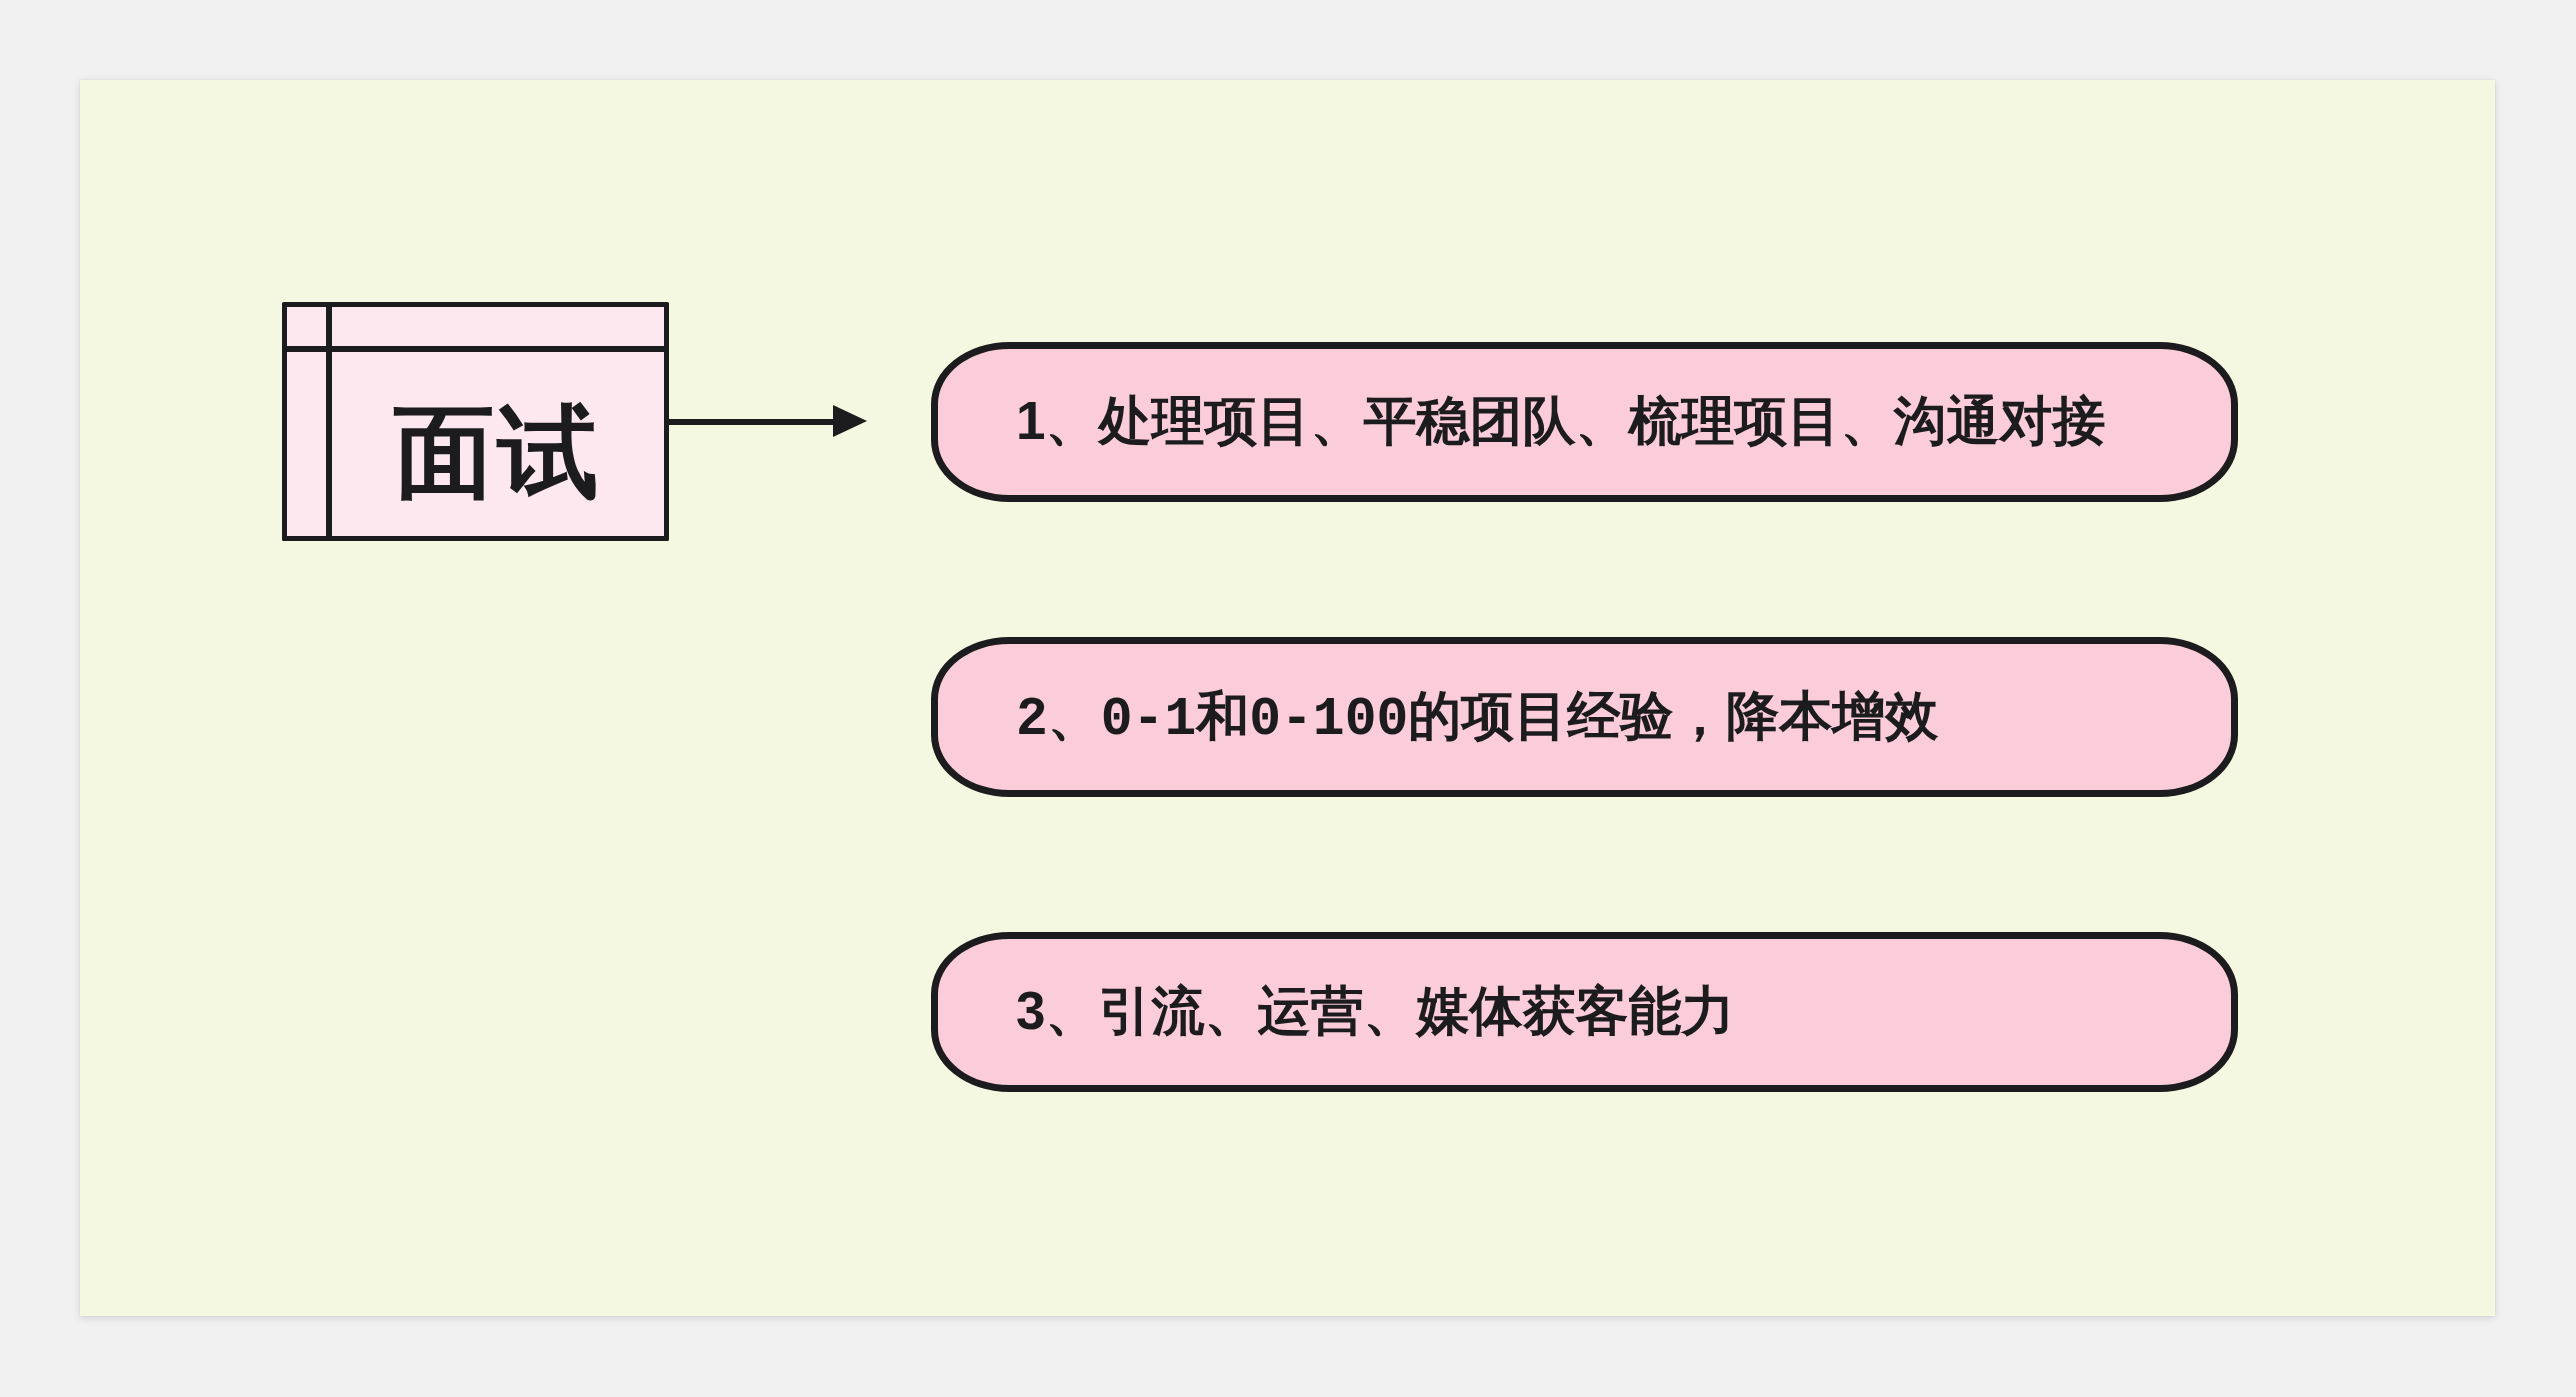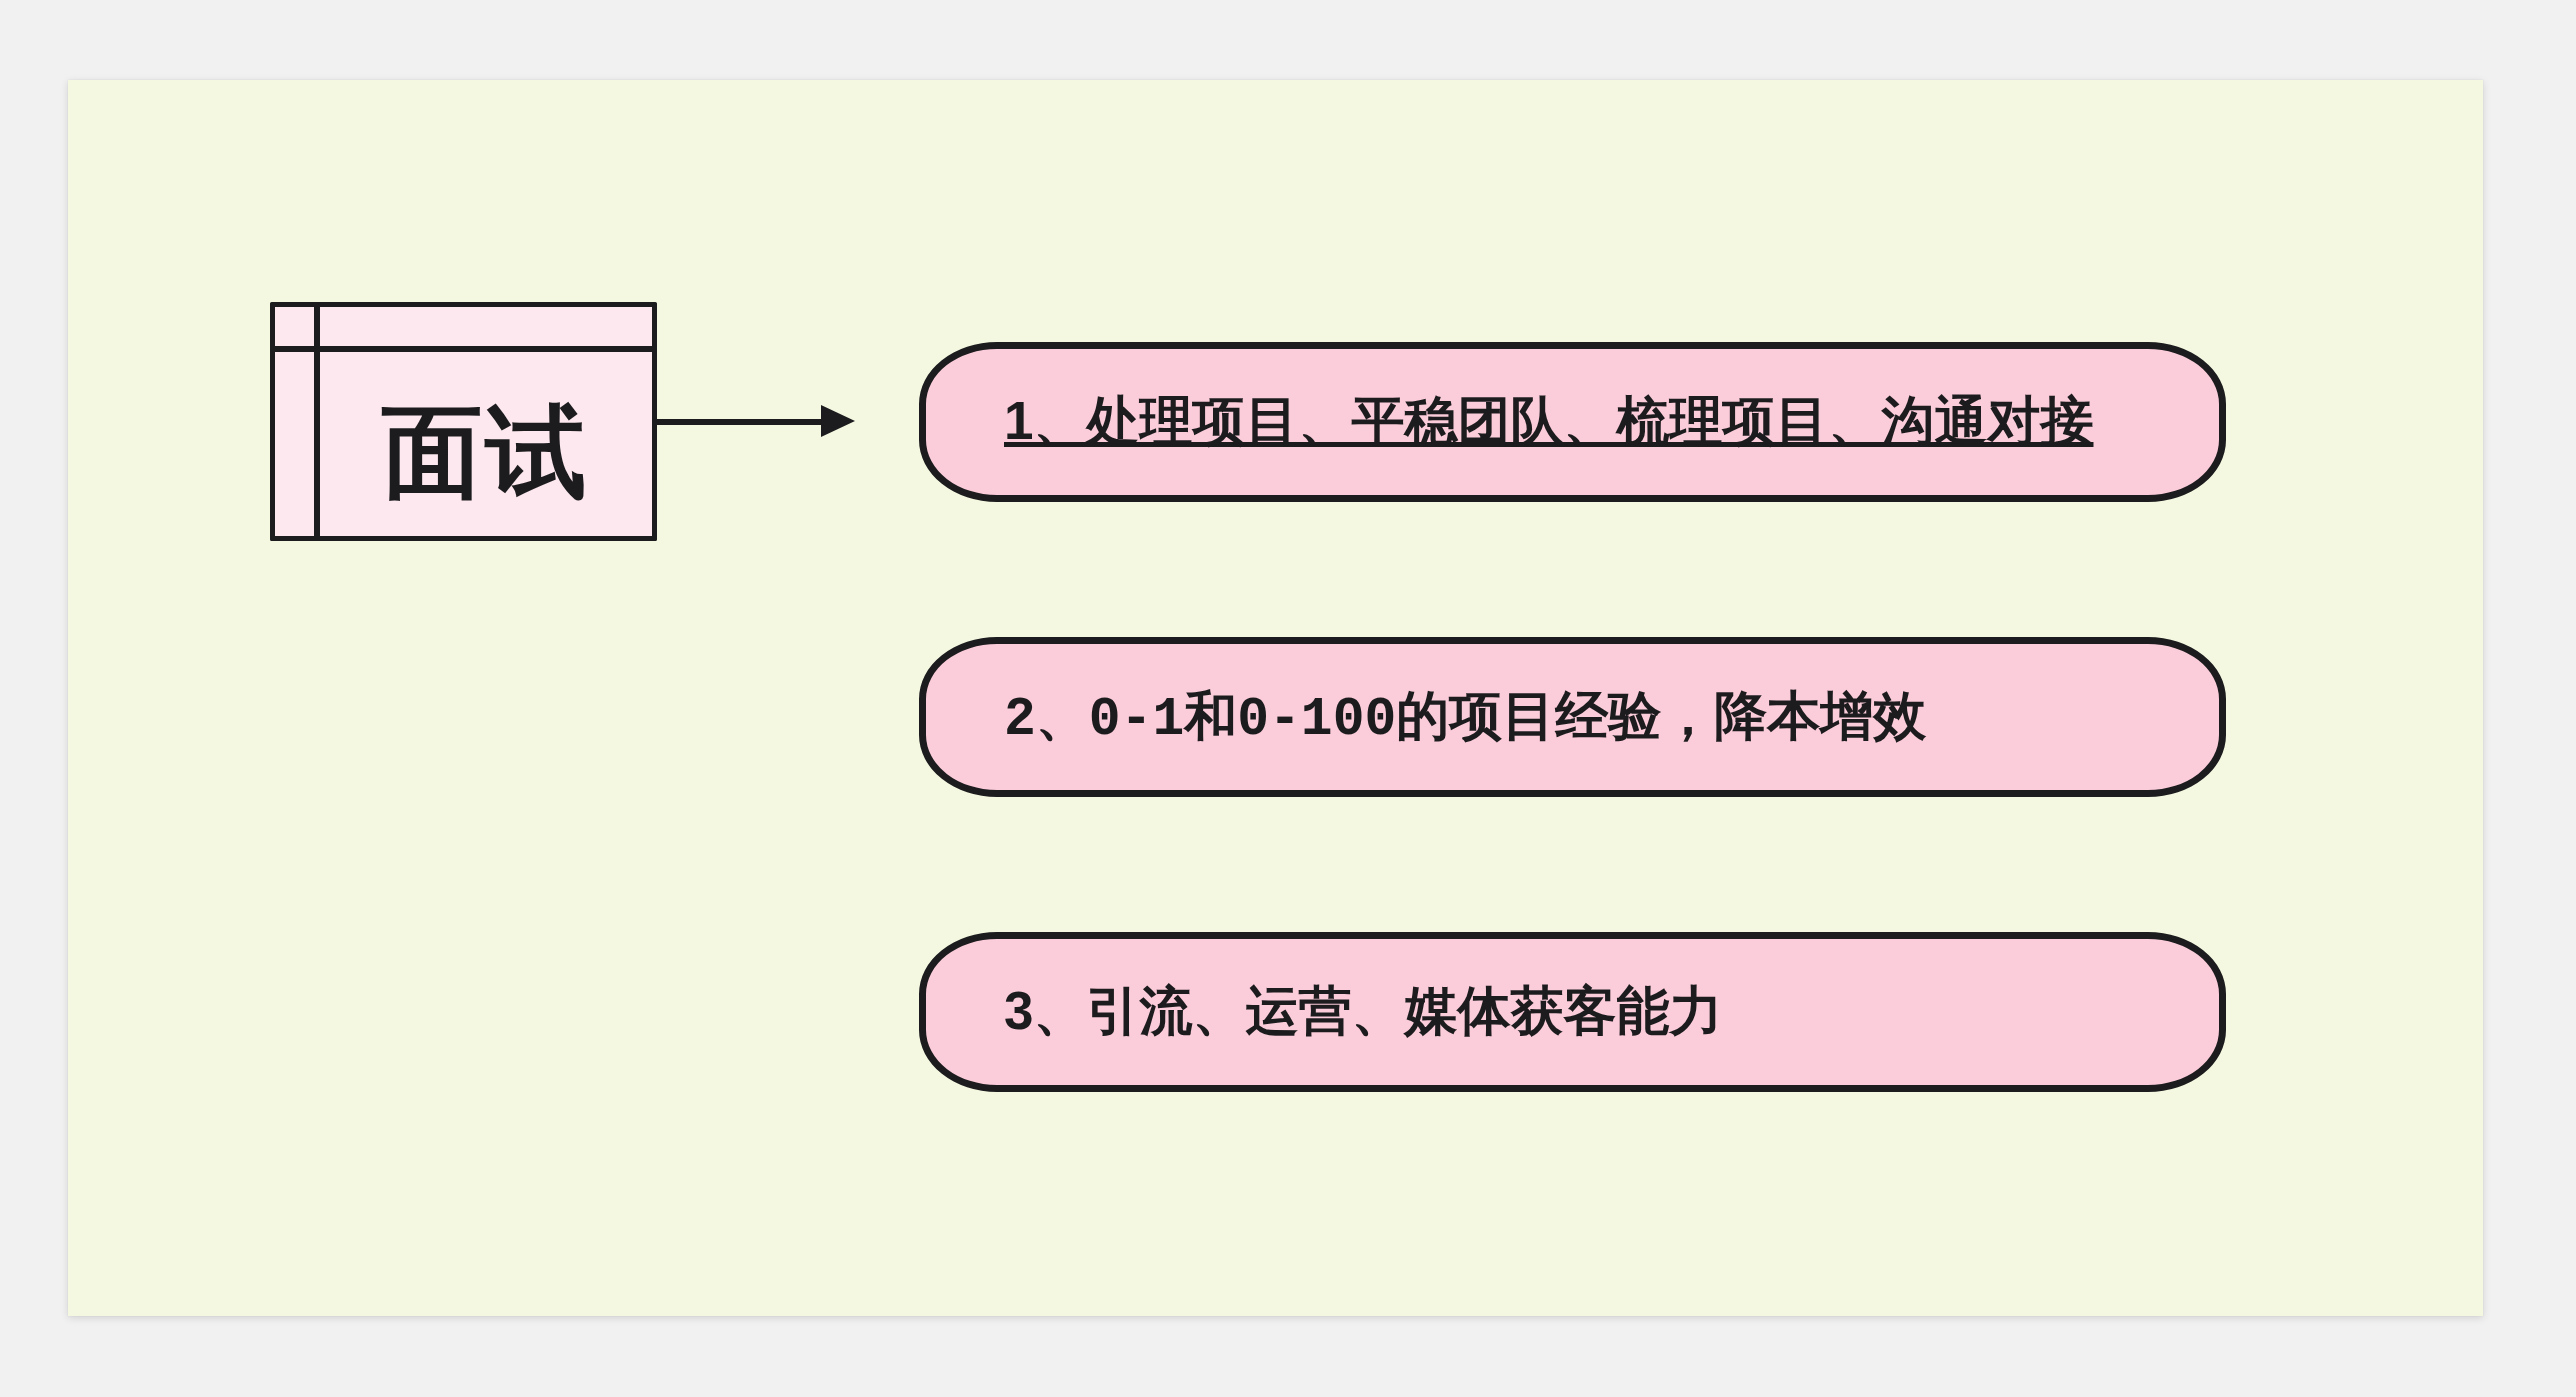--- a/index.html
+++ b/index.html
@@ -10,21 +10,21 @@
   }
   .page {
     position: relative;
     width: 2576px;
     height: 1397px;
     background: var(--outer-bg, #f1f1f2);
     overflow: hidden;
   }
   .canvas {
     position: absolute;
-    left: 68px;
+    left: 80px;
     top: 80px;
     width: 2415px;
     height: 1236px;
     background: var(--canvas-bg, #f5f8e0);
     box-shadow: 0 2.3px 7.8px rgba(0,0,0,0.13), 0 0 1.6px rgba(0,0,0,0.08);
   }
 
   
   .node-box {
     position: absolute;
@@ -101,21 +101,21 @@
     border: 7px solid var(--stroke, #1c1c1e);
     border-radius: 78px / 62px;
     display: flex;
     align-items: center;
     padding-left: 78px;
     font-size: 53px;
     font-weight: 700;
     color: var(--text, #1c1c1e);
     white-space: nowrap;
   }
-  .pill-1 { top: 262px; text-decoration: underline; }
+  .pill-1 { top: 262px; }
   .pill-2 { top: 557px; font-family: Liberation Mono, monospace; }
   .pill-3 { top: 852px; }
 </style>
 </head>
 <body>
 
 <div class="page">
   <div class="canvas">
 
     <div class="node-box">

